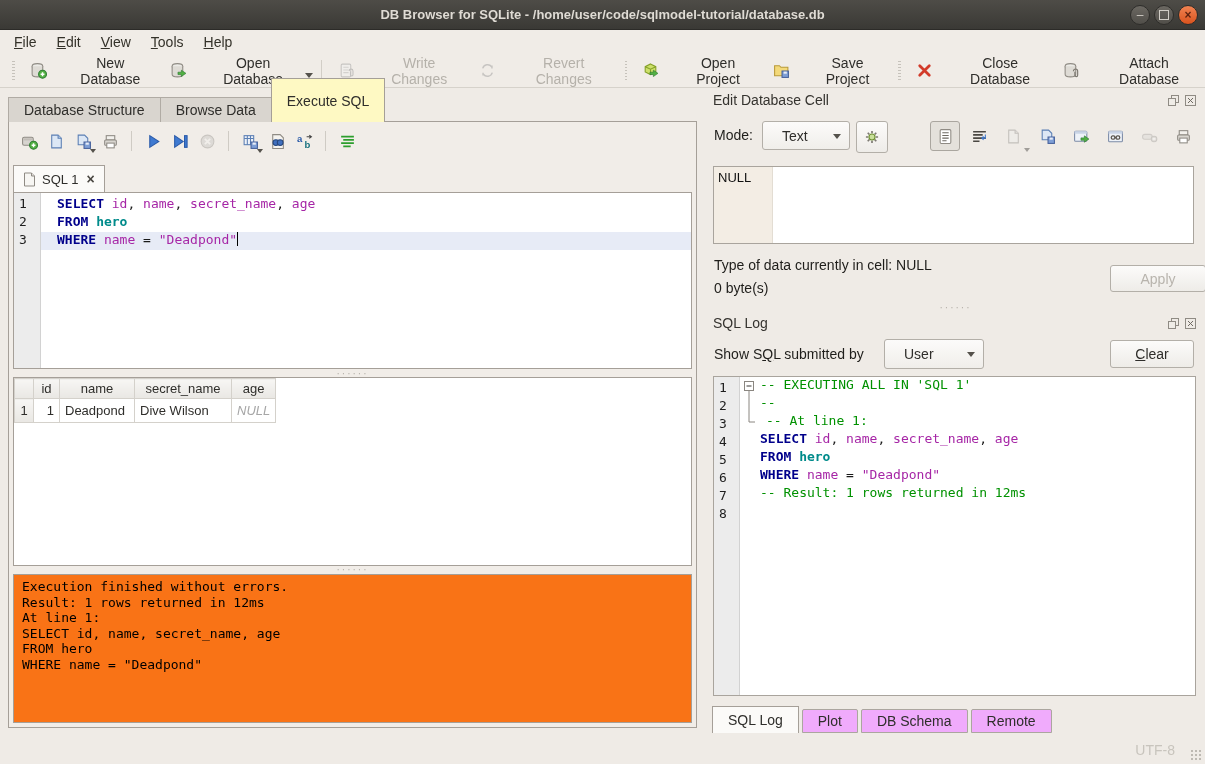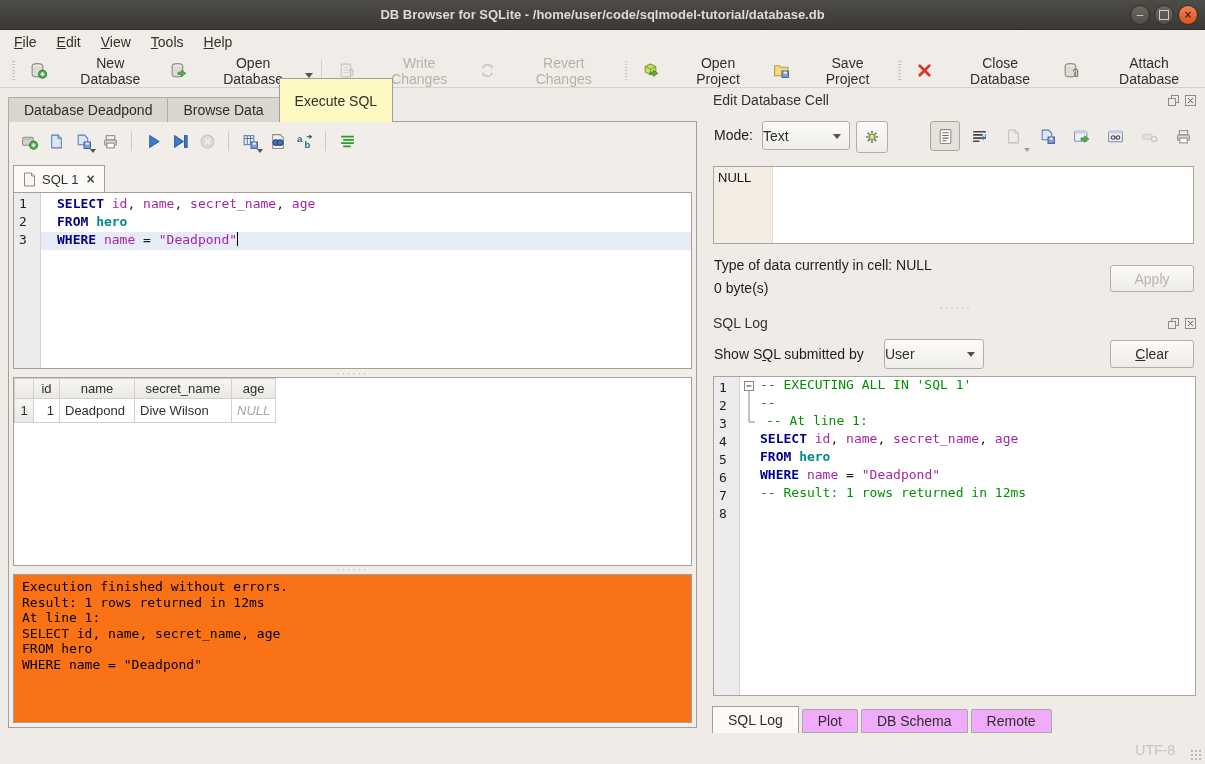--- a/index.html
+++ b/index.html
@@ -80,21 +80,21 @@
   #msg-box{position:absolute;left:4px;top:452px;width:679px;height:149px;border:1px solid #a59f98;background:#f97316;box-sizing:border-box}
   #msg-box pre{margin:0;padding:4px 8px;font:13px "DejaVu Sans Mono",monospace;line-height:15.5px;color:#000}
 
   
   #docks{position:absolute;left:706px;top:88px;right:0;bottom:29px}
   .dock-title{position:absolute;left:7px;font-size:14px;color:#35332f}
   .dock-btns{position:absolute;right:8px;display:flex;gap:3px}
   .dock-btn{width:14px;height:14px;display:flex;align-items:center;justify-content:center}
 
   .combo{position:absolute;background:linear-gradient(#fcfbfa,#f0eeea);border:1px solid #b3afa8;border-radius:3px;
-    font-size:14px;display:flex;align-items:center;padding:0 0;box-sizing:border-box;color:#2f2e2b;cursor:default}
+    font-size:14px;display:flex;align-items:center;padding:0 19px;box-sizing:border-box;color:#2f2e2b;cursor:default}
   .combo .arr{position:absolute;right:8px;top:50%;margin-top:-2px;width:0;height:0;border-left:4px solid transparent;border-right:4px solid transparent;border-top:5px solid #55524c}
   .pushbtn{position:absolute;background:linear-gradient(#fcfbfa,#eeece8);border:1px solid #b3afa8;border-radius:3px;
     font-size:14px;display:flex;align-items:center;justify-content:center;box-sizing:border-box;color:#2f2e2b;cursor:default;font-family:inherit}
   .pushbtn.disabled{color:#b8b4ad}
 
   #cellbar{position:absolute;left:224px;top:33px;display:flex;gap:4px;align-items:center}
   .cell-ic{width:28px;height:28px;display:flex;align-items:center;justify-content:center;border:1px solid transparent;border-radius:3px;position:relative}
   .cell-ic.pressed{background:#e4e1db;border:1px solid #aaa69f}
   .cell-ic.dis{opacity:.5;filter:grayscale(.4)}
   .gearbtn{position:absolute;left:150px;top:33px;width:30px;height:30px;border:1px solid #b3afa8;border-radius:3px;
@@ -224,21 +224,21 @@
           <ellipse cx="7" cy="4" rx="5" ry="2.5" fill="#ecebe7" stroke="#8f8b84"></ellipse>
           <path d="M2 4v7.5c0 1.4 2.2 2.5 5 2.5s5-1.1 5-2.5V4" fill="#dedbd5" stroke="#8f8b84"></path>
           <path d="M9.8 8.6c0-1.1.9-2 2-2s2 .9 2 2v3.8a1.3 1.3 0 01-2.6 0V9.2" fill="none" stroke="#7c7870" stroke-width="1.1"></path>
         </svg>
       </span>
       <span class="tb-lb">Attach Database</span>
     </button>
   </div>
 
 <div id="main-tabs">
-    <span class="mtab inactive">Database Deadpond</span>
+    <span class="mtab inactive">Database Structure</span>
     <span class="mtab inactive">Browse Data</span>
     <span class="mtab active">Execute SQL</span>
   </div>
 <div id="left-frame">
   <div id="ed-toolbar">
       <span class="ed-ic">
         <svg width="17" height="17" viewBox="0 0 16 16">
           <rect x="1.5" y="4" width="10" height="7.5" rx="1.5" fill="#d7d4cf" stroke="#8f8b84"></rect>
           <rect x="2.5" y="5" width="8" height="2" fill="#c2beb8"></rect>
           <circle cx="11.8" cy="11.5" r="3.7" fill="#52b043" stroke="#2e7d32"></circle>
@@ -471,21 +471,21 @@
       </span>
     </div>
 
   <div id="cell-box">
     <div class="cgut"></div>
     <div class="cval">NULL</div>
   </div>
 
   <div class="info-line" style="top:169px">Type of data currently in cell: NULL</div>
   <div class="info-line" style="top:192px">0 byte(s)</div>
-  <button class="pushbtn disabled" style="left:404px;top:177px;width:84px;height:27px">Apply</button>
+  <button class="pushbtn disabled" style="left:404px;top:177px;width:96px;height:27px">Apply</button>
 
   <div class="dots" style="top:217px">······</div>
 
   <div class="dock-title" style="top:227px">SQL Log</div>
   <div class="dock-btns" style="top:228px">
     <span class="dock-btn">
         <svg width="13" height="13" viewBox="0 0 13 13">
           <rect x="4.5" y="1.5" width="7" height="7" fill="none" stroke="#8f8b84"></rect>
           <rect x="1.5" y="4.5" width="7" height="7" fill="#efece7" stroke="#8f8b84"></rect>
         </svg>

